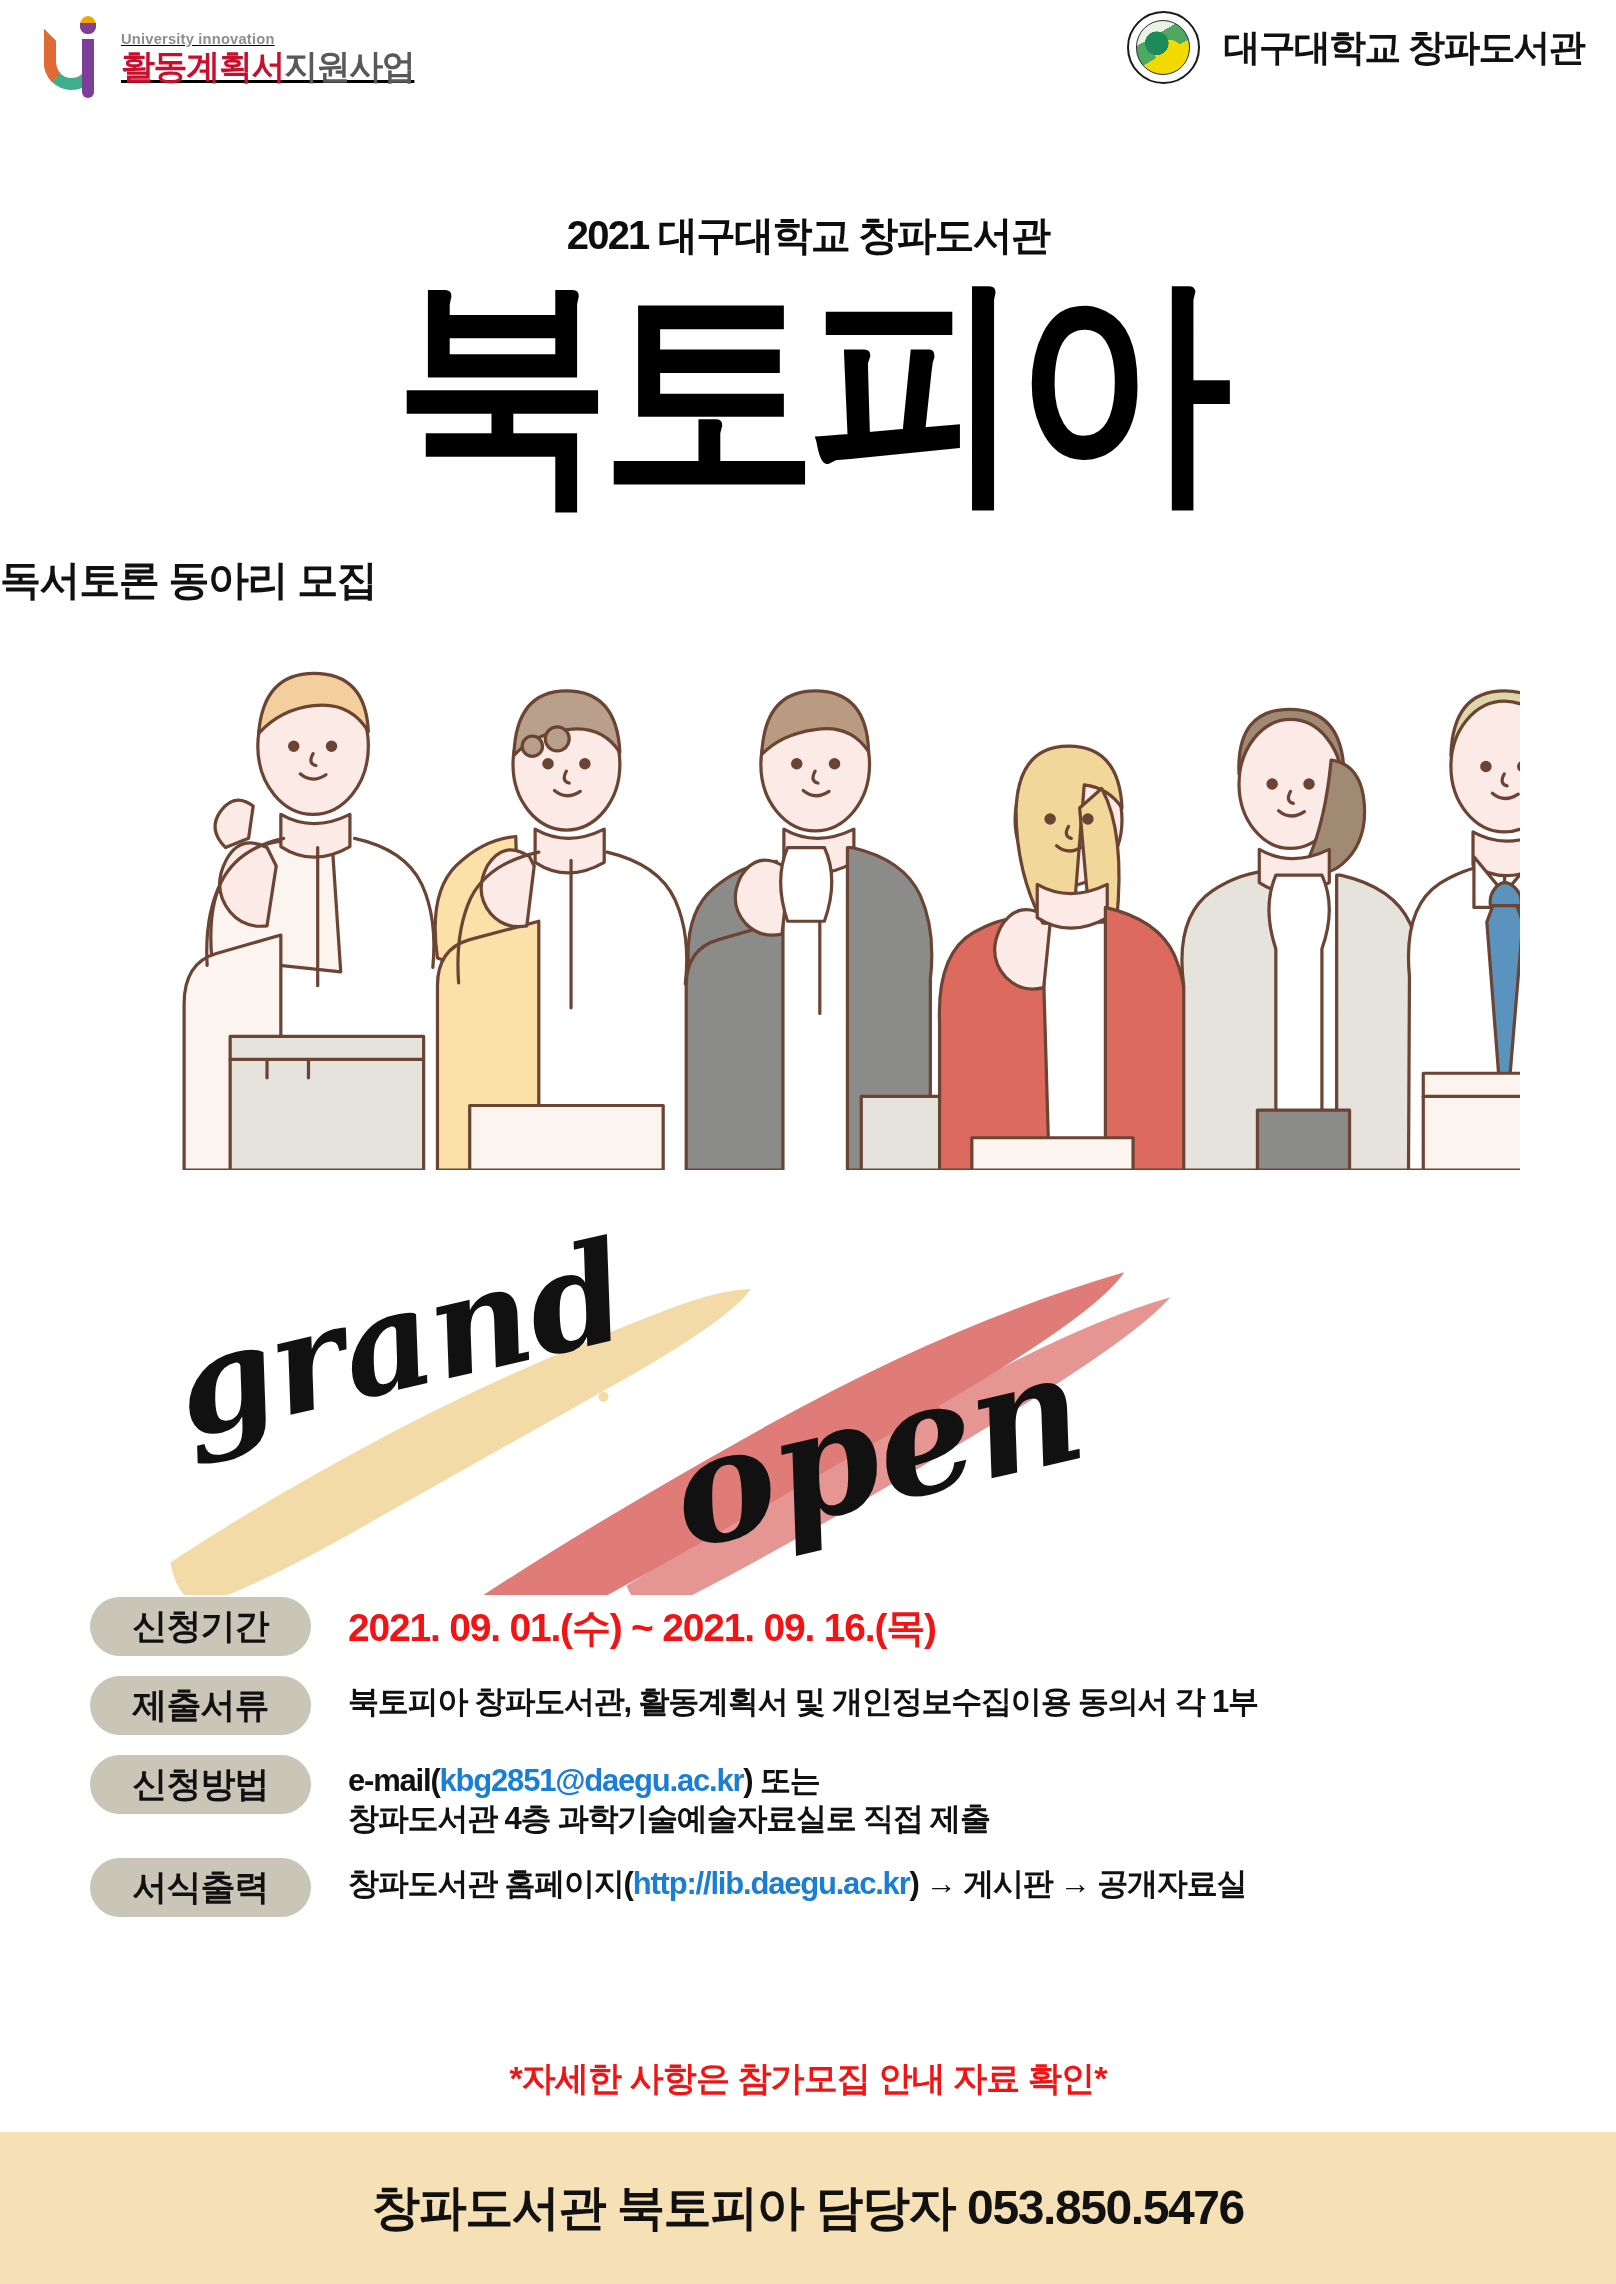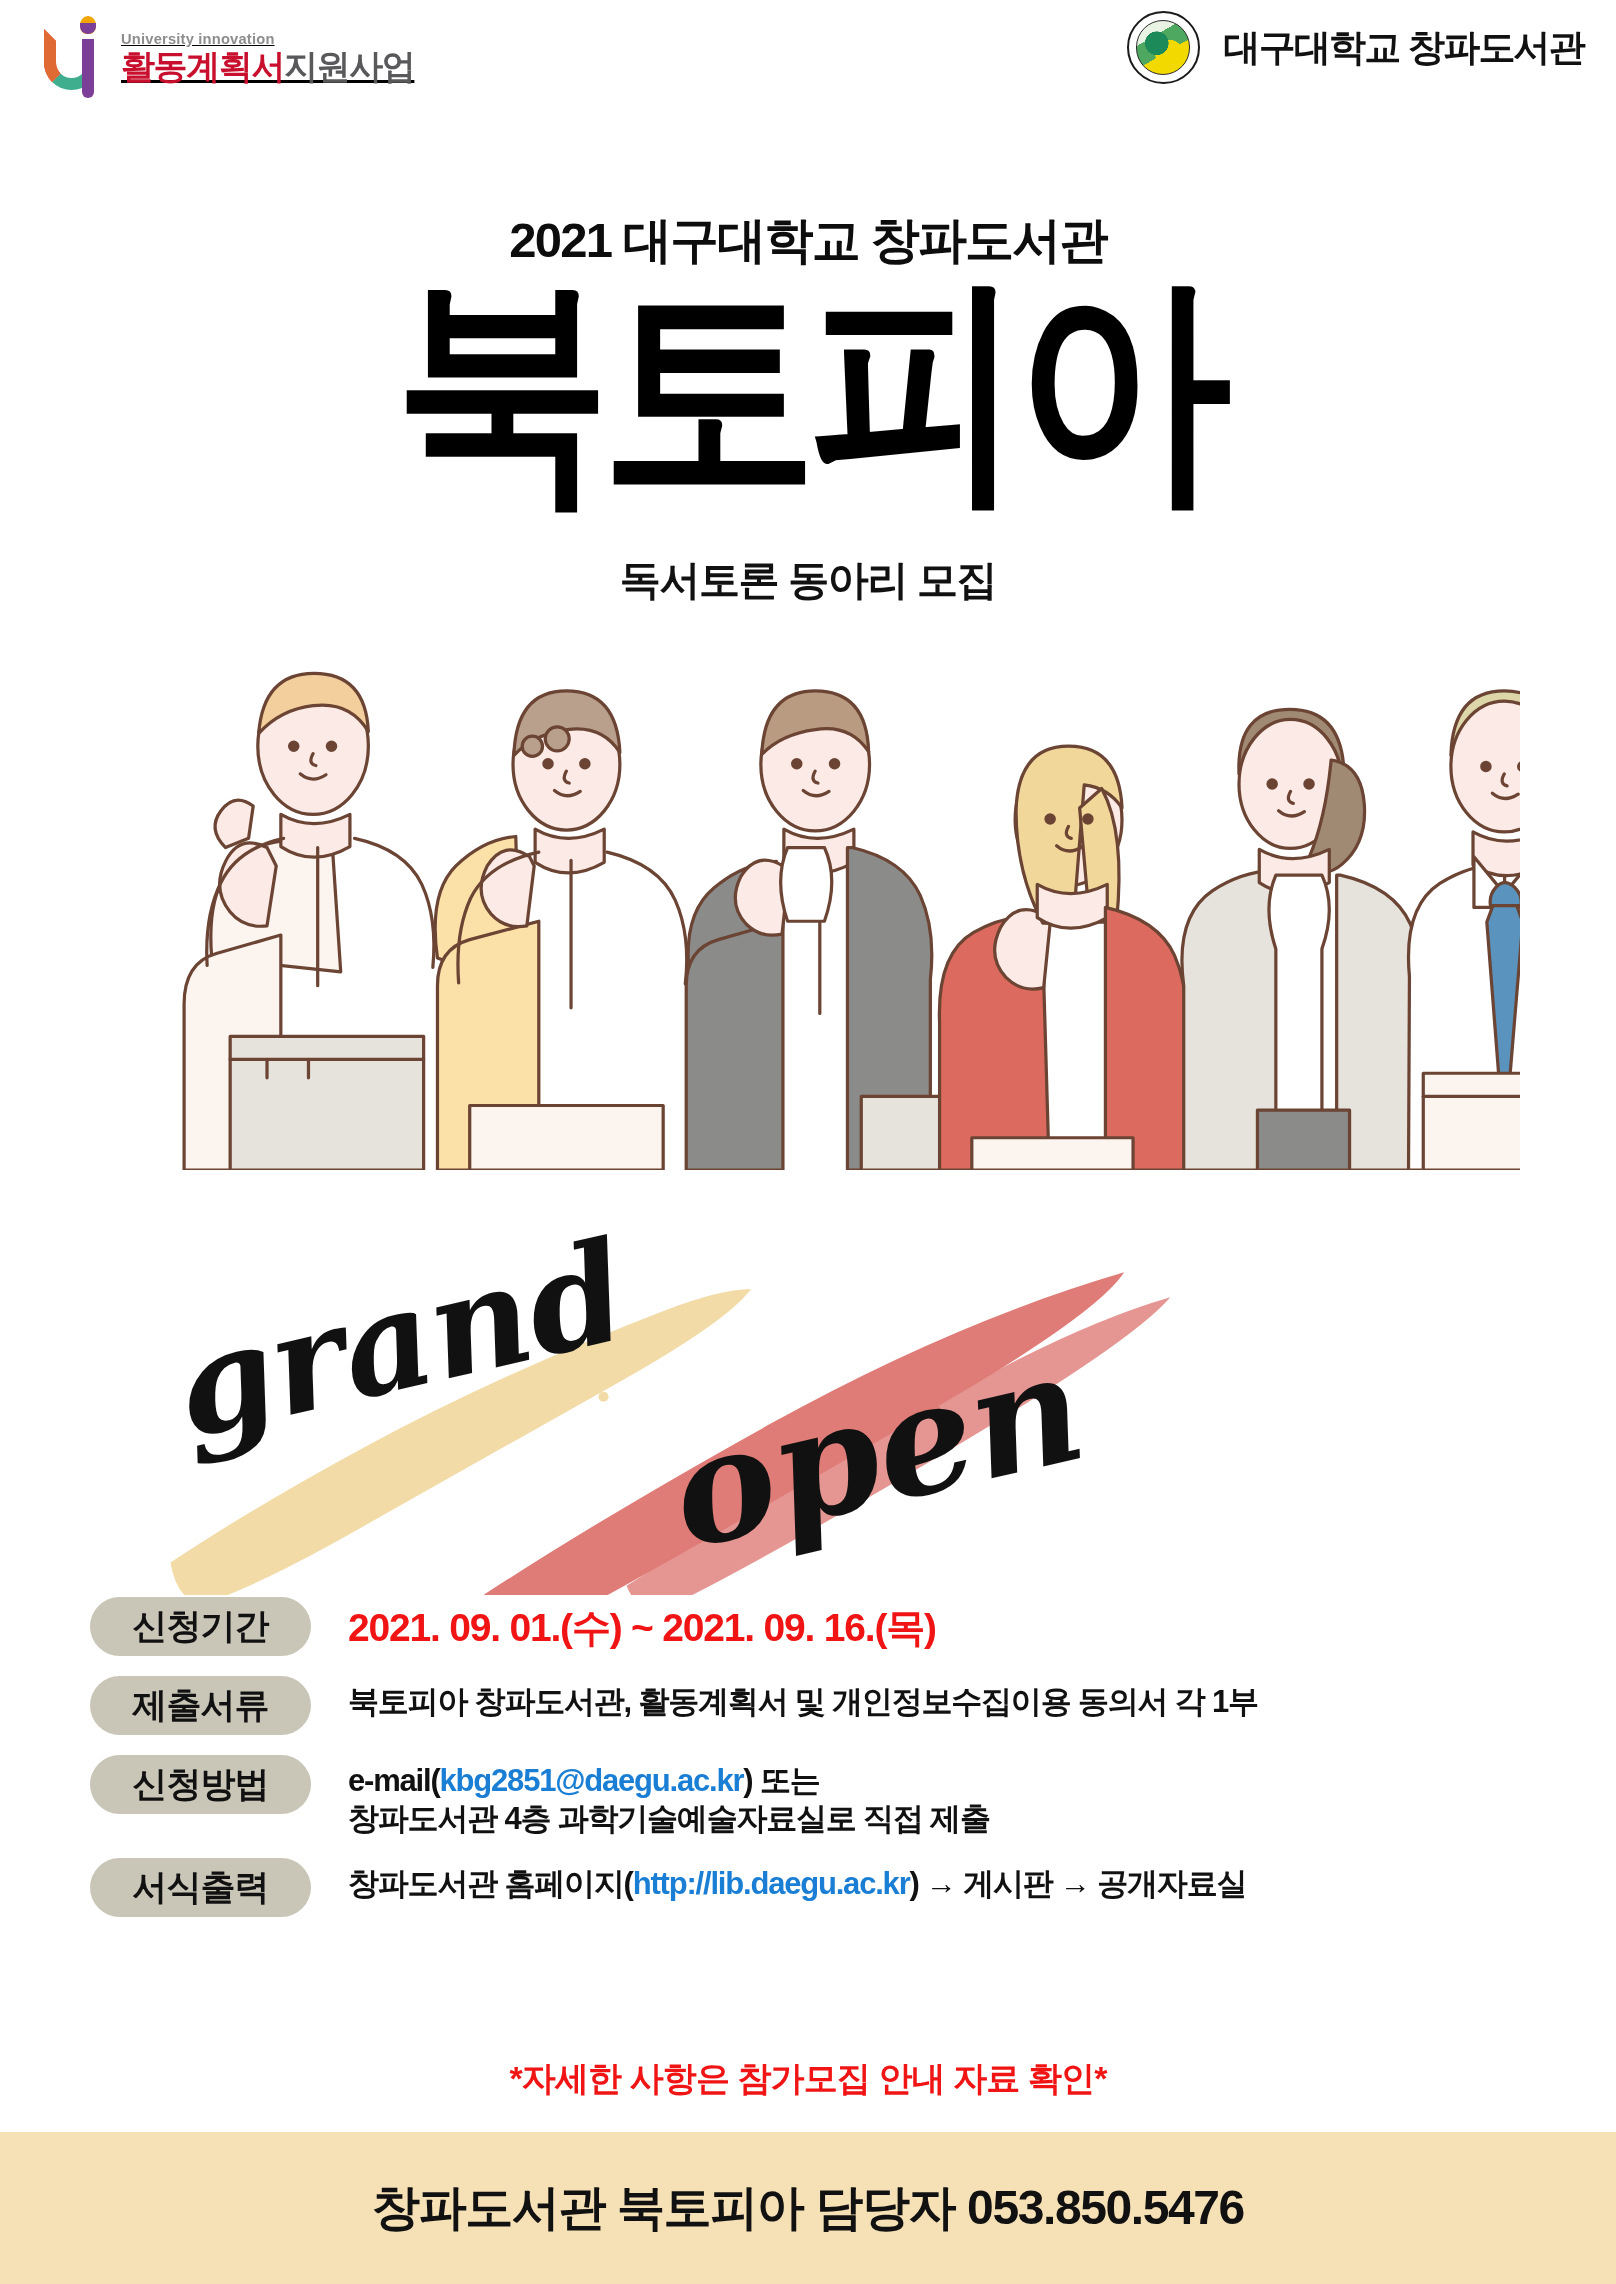--- a/index.html
+++ b/index.html
@@ -46,30 +46,30 @@
     background:
       radial-gradient(circle at 38% 42%, #1d8a5a 0 26%, rgba(0,0,0,0) 27%),
       radial-gradient(circle at 62% 62%, #f2d900 0 30%, rgba(0,0,0,0) 31%),
       linear-gradient(150deg,#e9f3e4 0 30%,#4fa85f 30% 58%,#f2d900 58% 100%);
   }
   .du-text{font-size:37px;font-weight:800;letter-spacing:-1.8px;color:#111;}
 
   
   .eyebrow{
     position:absolute;top:208px;left:0;width:1616px;text-align:center;
-    font-size:49px;font-weight:800;letter-spacing:-1.8px;color:#0d0d0d;
+    font-size:40px;font-weight:800;letter-spacing:-1.8px;color:#0d0d0d;
   }
   .main-title{
     position:absolute;top:272px;left:0;width:1616px;text-align:center;
     font-size:217px;font-weight:900;letter-spacing:-10px;line-height:.96;color:#000;
     font-family:"Liberation Sans","DejaVu Sans",sans-serif;
     transform:scaleY(1.12);transform-origin:top center;
   }
   .sub-title{
-    position:absolute;top:553px;left:0;width:1616px;text-align:center;
+    position:absolute;top:553px;left:0;width:1616px;text-align:left;
     font-size:41px;font-weight:800;letter-spacing:-1.4px;color:#111;
   }
 
   
   .illo{position:absolute;left:115px;top:608px;width:1405px;height:562px;}
   .illo svg{width:100%;height:100%;display:block;}
 
   
   .brush{position:absolute;left:152px;top:1180px;width:1327px;height:415px;}
   .brush svg{width:100%;height:100%;display:block;}

